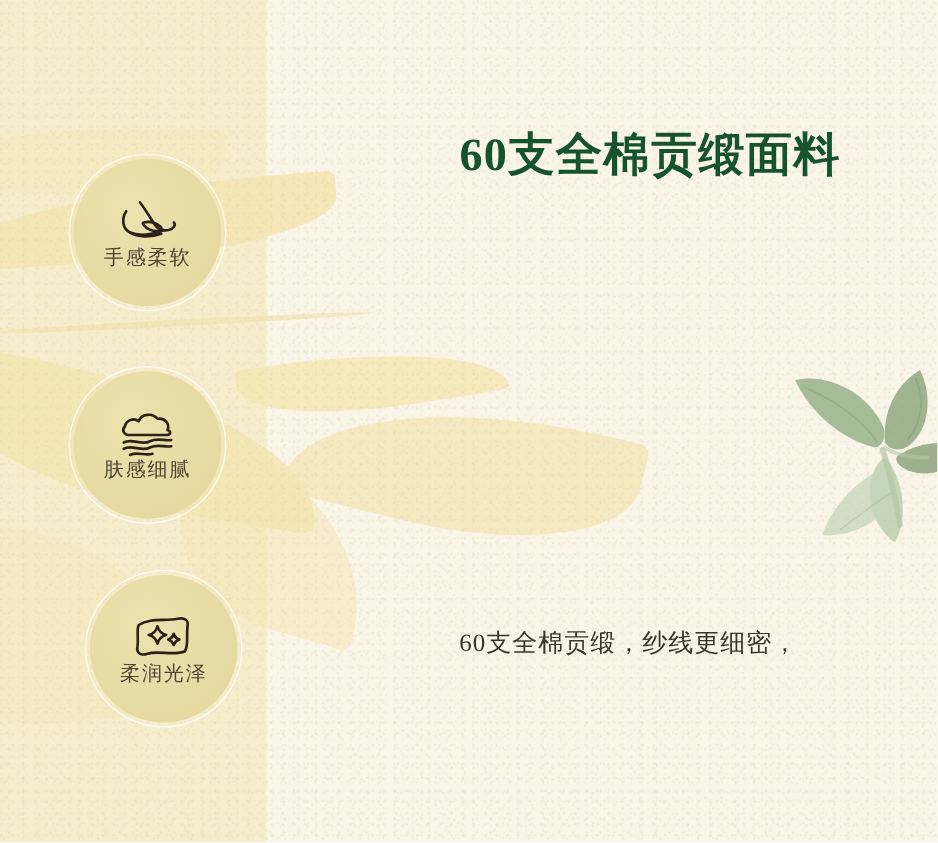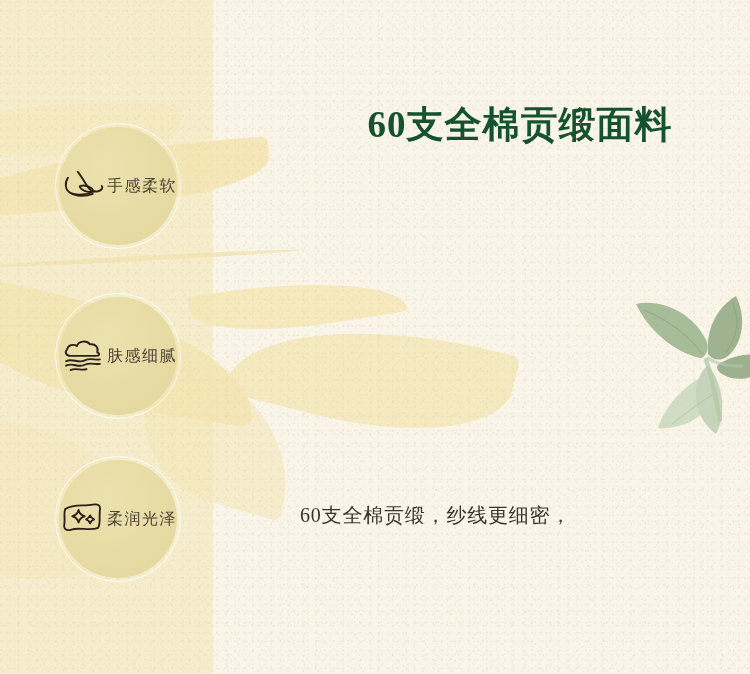--- a/index.html
+++ b/index.html
@@ -125,42 +125,42 @@
   .badge-disc {
     position: absolute;
     inset: 0;
     border-radius: 50%;
     background: radial-gradient(circle at 40% 34%, #ece2ae 0%, #e7dba4 58%, #e3d79e 100%);
   }
   .badge-inner {
     position: absolute;
     inset: 0;
     display: flex;
-    flex-direction: row;
+    flex-direction: column;
     align-items: center;
     justify-content: center;
   }
   .badge-icon {
     width: 54px;
     height: 40px;
     display: block;
     margin-bottom: 2px;
   }
   .badge-label {
     font-size: 16px;
     letter-spacing: 1.5px;
     color: #4c4334;
     font-family: "Liberation Serif", "DejaVu Serif", serif;
     line-height: 1;
     white-space: nowrap;
   }
 
   .badge-1 { left: 59px; top: 127px; }
   .badge-2 { left: 59px; top: 297px; }
-  .badge-3 { left: 59px; top: 460px; }
+  .badge-3 { left: 72px; top: 460px; }
 
   
   .headline {
     position: absolute;
     left: 320px;
     top: 101px;
     width: 400px;
     text-align: center;
     color: #14532d;
     font-family: "Liberation Serif", "DejaVu Serif", serif;
@@ -169,21 +169,21 @@
     line-height: 1.28;
     letter-spacing: 1px;
   }
   .headline-line { display: block; white-space: nowrap; }
 
   .paragraph {
     position: absolute;
     left: 300px;
     top: 499px;
     width: 406px;
-    text-align: left;
+    text-align: center;
     color: #3a342b;
     font-family: "Liberation Serif", "DejaVu Serif", serif;
     font-size: 20px;
     line-height: 1.62;
     letter-spacing: .8px;
   }
   .paragraph-line { display: block; white-space: nowrap; }
 
   
   .sage-wrap {

